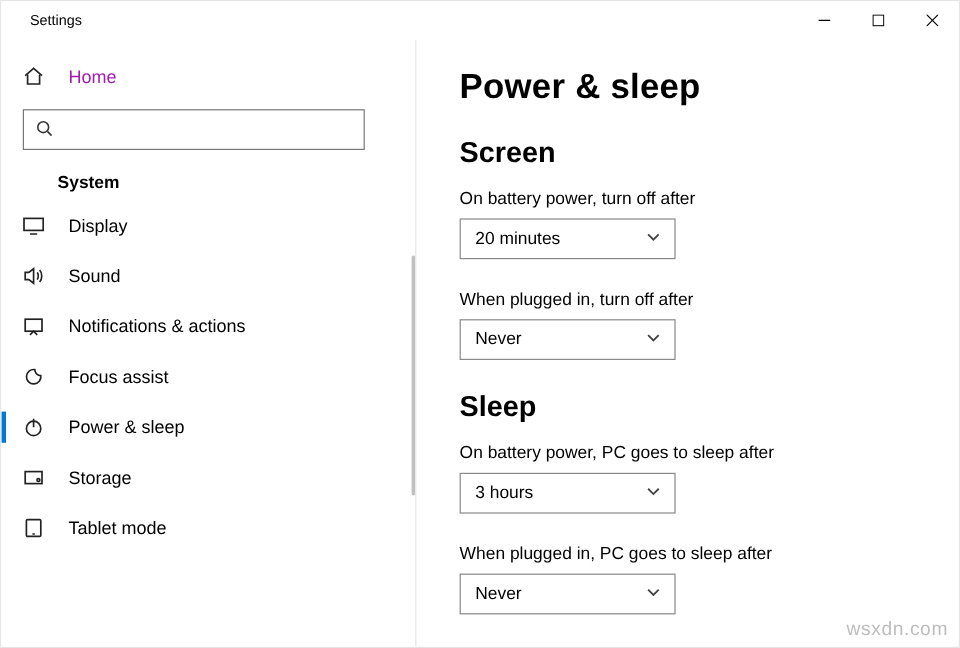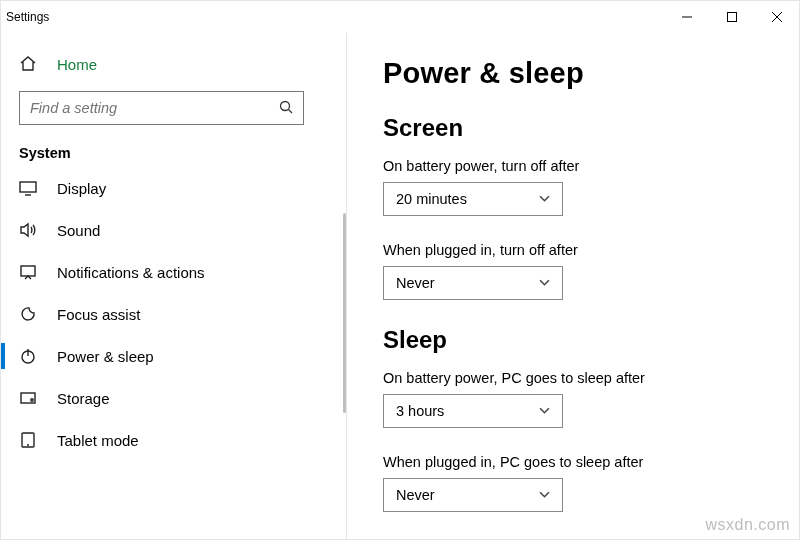--- a/index.html
+++ b/index.html
@@ -1,37 +1,37 @@
 <!DOCTYPE html>
 <html><head>
   <meta charset="utf-8">
   <style>
     * { box-sizing: border-box; margin: 0; padding: 0; font-family: "Segoe UI", -apple-system, sans-serif; }
     body { width: 800px; height: 540px; overflow: hidden; background: #fff; display: flex; flex-direction: column; border: 1px solid #e5e5e5; }
 
-    .titlebar { height: 32px; display: flex; align-items: center; padding-left: 5px; background: #fff; }
+    .titlebar { height: 32px; display: flex; align-items: center; padding-left: 24px; background: #fff; }
     .titlebar-text { font-size: 12px; color: #000; }
     .wincontrols { margin-left: auto; display: flex; }
     .winbtn { width: 45px; height: 32px; display: flex; align-items: center; justify-content: center; font-size: 10px; color: #000; cursor: default; }
 
     .body { flex: 1; display: flex; overflow: hidden; }
 
     .sidebar { width: 346px; background: #fff; border-right: 1px solid rgba(0,0,0,0.1); padding-top: 14px; position: relative; overflow: hidden; }
     .sidebar-scroll { position: absolute; right: 0; top: 0; bottom: 0; width: 6px; }
     .sidebar-scroll-thumb { position: absolute; right: 0; top: 180px; width: 3px; height: 200px; background: #c0c0c0; border-radius: 2px; }
 
-    .home-row { display: flex; align-items: center; gap: 20px; padding: 8px 18px 8px 18px; font-size: 15px; color: #15803d; }
+    .home-row { display: flex; align-items: center; gap: 20px; padding: 8px 18px 8px 18px; font-size: 15px; color: #a21caf; }
     .home-row .icon { width: 18px; display: flex; justify-content: center; }
 
     .search-wrap { padding: 10px 42px 10px 18px; }
     .search { width: 100%; height: 34px; border: 1px solid #777; background: #fff; display: flex; align-items: center; padding: 0 10px; }
     .search input { flex: 1; border: none; outline: none; font-size: 14.5px; color: #777; background: transparent; font-style: italic; }
     .search .sicon { font-size: 14px; color: #333; }
 
-    .grouphdr { padding: 10px 18px 6px 18px; font-size: 14.5px; font-weight: 600; color: #000; }
+    .grouphdr { padding: 10px 18px 6px 18px; font-size: 14.5px; font-weight: 600; color: #000; margin-left: 29px; }
 
     .navitem { display: flex; align-items: center; gap: 20px; padding: 12px 18px; font-size: 15px; color: #000; position: relative; }
     .navitem .icon { width: 18px; display: flex; justify-content: center; }
     .navitem.selected::before { content: ""; position: absolute; left: 0; top: 8px; bottom: 8px; width: 4px; background: #0078d4; }
     .navitem svg { width: 18px; height: 18px; }
 
     .content { flex: 1; padding: 24px 36px 0 36px; overflow: hidden; }
     .ptitle { font-size: 29px; font-weight: 600; letter-spacing: 0.2px; margin-bottom: 24px; }
     .sectitle { font-size: 24px; font-weight: 600; margin-bottom: 16px; }
     .fieldlbl { font-size: 14.5px; margin-bottom: 8px; }
@@ -74,21 +74,20 @@
         <svg viewBox="0 0 18 18" fill="none" stroke="#222" stroke-width="1.4">
             <path d="M2 8l7-6 7 6"></path>
             <path d="M4 7v8h10V7"></path>
           </svg>
       </span>
       <span>Home</span>
     </div>
 
     <div class="search-wrap">
       <div class="search">
-        <input type="text" placeholder="Find a setting" style="">
         <span class="sicon">
           <svg width="14" height="14" viewBox="0 0 14 14" fill="none" stroke="#333" stroke-width="1.3">
               <circle cx="6" cy="6" r="4.5"></circle>
               <line x1="9.5" y1="9.5" x2="13" y2="13"></line>
             </svg>
         </span>
       </div>
     </div>
 
     <div class="grouphdr">System</div>

